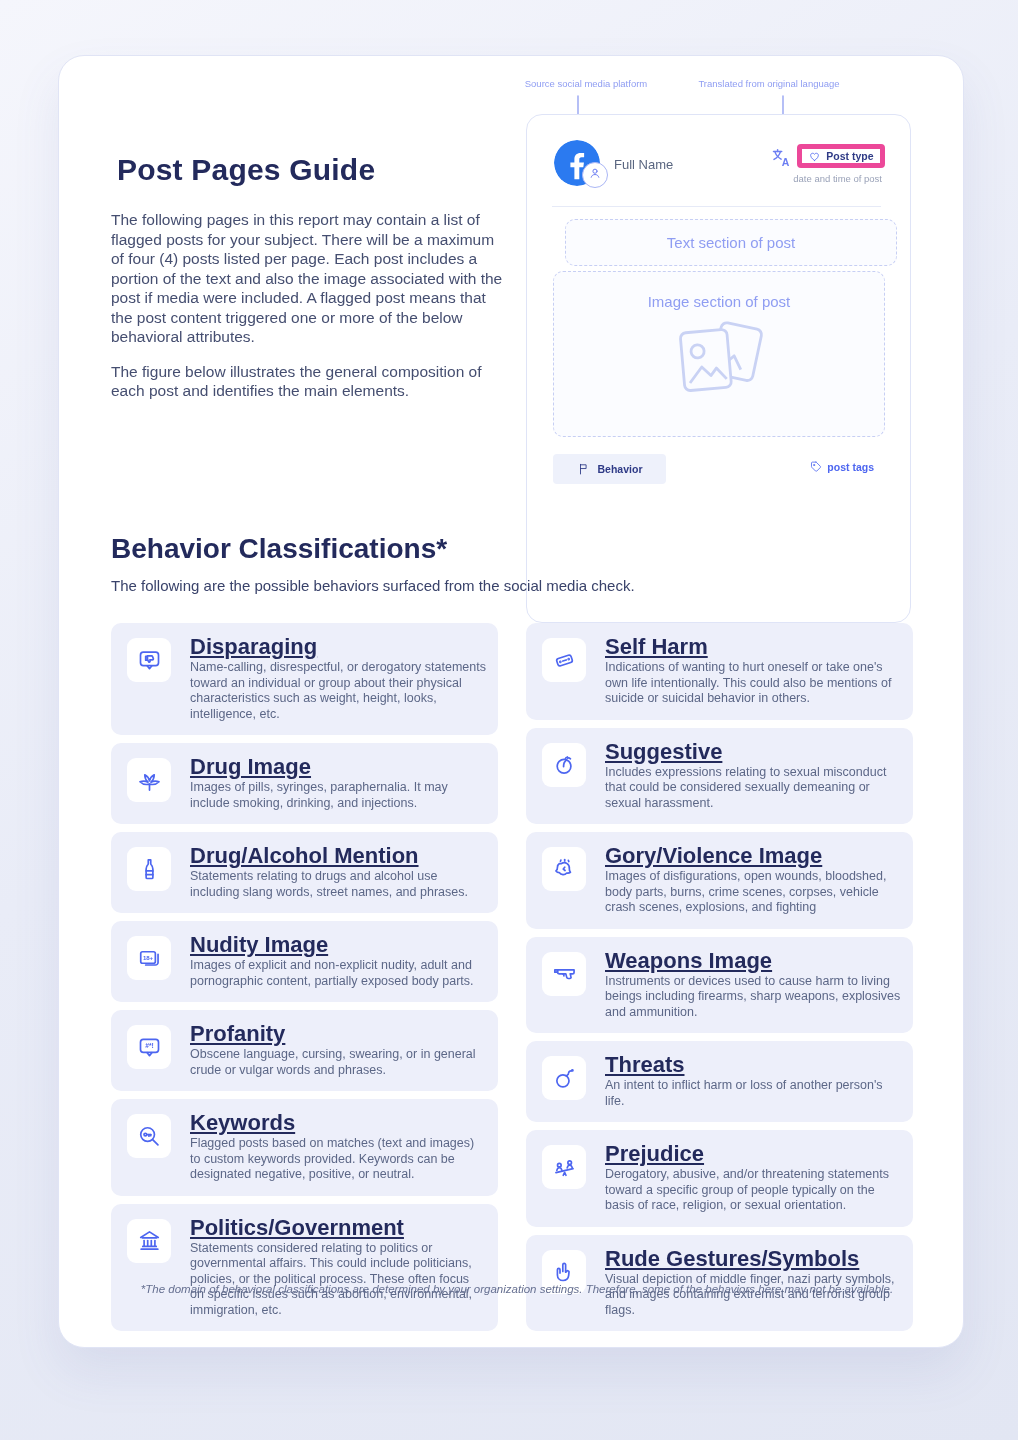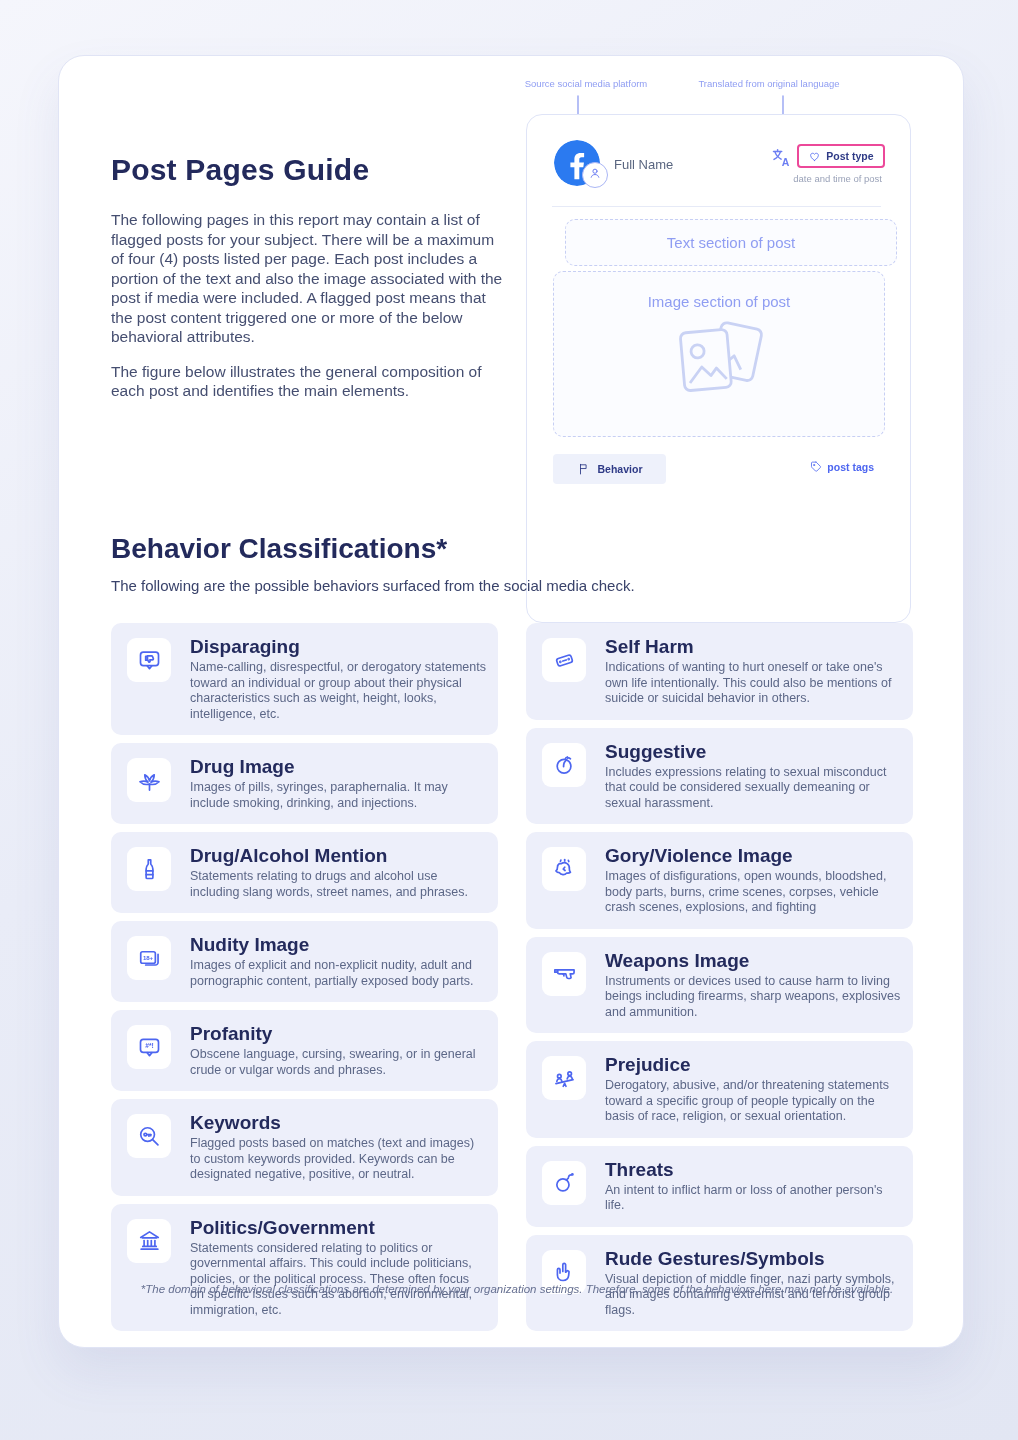--- a/index.html
+++ b/index.html
@@ -13,38 +13,38 @@
   }
   *{margin:0;padding:0;box-sizing:border-box;}
   body{font-family:"Liberation Sans",sans-serif;}
   .page{position:relative;width:1018px;height:1440px;overflow:hidden;
         background:linear-gradient(150deg,#f5f6fc 0%,#e9ecf7 45%,#e2e6f3 100%);}
   .sheet{position:absolute;left:58px;top:55px;width:906px;height:1293px;background:#fff;
          border:1px solid #e0e4f5;border-radius:26px;
          box-shadow:0 24px 48px rgba(90,100,170,.10);}
   
   .intro{position:absolute;left:52px;top:96px;width:400px;}
-  .intro h1{font-size:30px;line-height:36px;font-weight:700;color:var(--navy);letter-spacing:.2px;}
+  .intro h1{font-size:30px;line-height:36px;font-weight:700;color:var(--navy);letter-spacing:.2px;margin-left:6px;}
   .intro p{margin-top:22px;font-size:15.5px;line-height:19.5px;color:var(--body);}
   .intro p + p{margin-top:15px;}
   
   .ann{position:absolute;top:22px;font-size:9.5px;color:var(--periwinkle);white-space:nowrap;transform:translateX(-50%);}
   .ann-arrow{position:absolute;top:39px;width:10px;height:38px;transform:translateX(-50%);}
   
   .postcard{position:absolute;left:467px;top:58px;width:385px;height:509px;
             border:1px solid var(--line);border-radius:16px;background:#fff;}
   .fb-wrap{position:absolute;left:27px;top:25px;width:46px;height:46px;}
   .fb-circle{width:46px;height:46px;border-radius:50%;overflow:hidden;}
   .fb-circle svg{display:block;width:46px;height:46px;}
   .avatar{position:absolute;left:28px;top:22px;width:26px;height:26px;border-radius:50%;
           background:#fff;border:1.5px solid #aab6f5;display:flex;align-items:center;justify-content:center;}
   .avatar svg{width:16px;height:16px;color:#6c7ef2;}
   .full-name{position:absolute;left:87px;top:42px;font-size:13px;color:#5a6680;}
   .xlate{position:absolute;left:243px;top:31px;width:24px;height:24px;color:#6c7ef2;}
-  .post-type-btn{position:absolute;left:270px;top:29px;width:88px;height:24px;border:2px solid #ec4899;
+  .post-type-btn{position:absolute;left:270px;top:29px;width:88px;height:24px;border:5px solid #ec4899;
                  border-radius:4px;background:#fff;display:flex;align-items:center;justify-content:center;gap:5px;}
   .post-type-btn svg{width:13px;height:13px;color:var(--accent);}
   .post-type-btn span{font-size:10.5px;font-weight:700;color:#2e3a86;}
   .datetime{position:absolute;right:28px;top:58px;font-size:9.5px;color:#9aa2b8;}
   .pc-divider{position:absolute;left:25px;right:29px;top:91px;height:1px;background:#e6eaf7;}
   .dash-box{position:absolute;left:26px;width:332px;border:1.5px dashed #c7cff4;border-radius:10px;
             background:#fbfcff;color:var(--periwinkle);font-size:15px;}
   .text-section{top:104px;height:47px;display:flex;align-items:center;justify-content:center;margin-left:12px;}
   .image-section{top:156px;height:166px;text-align:center;padding-top:21px;}
   .image-section .photo{margin-top:8px;}
@@ -58,21 +58,21 @@
   
   .cls-heading{position:absolute;left:52px;top:477px;font-size:28px;font-weight:700;color:var(--navy);}
   .cls-sub{position:absolute;left:52px;top:521px;font-size:15px;color:#39426a;}
   .columns{position:absolute;left:52px;top:567px;width:802px;display:flex;gap:28px;}
   .col{width:387px;display:flex;flex-direction:column;gap:8px;}
   .bcard{position:relative;background:var(--cardbg);border-radius:10px;
          padding:13px 12px 13px 79px;min-height:72px;}
   .tile{position:absolute;left:16px;top:15px;width:44px;height:44px;background:#fff;border-radius:9px;
         display:flex;align-items:center;justify-content:center;color:var(--accent);}
   .tile svg{width:27px;height:27px;}
-  .bcard h3{font-size:19px;line-height:21px;font-weight:700;color:var(--navy);margin-bottom:3px;}
+  .bcard h3{font-size:22px;line-height:21px;font-weight:700;color:var(--navy);margin-bottom:3px;text-decoration:underline;}
   .bcard p{font-size:12.5px;line-height:15.5px;color:var(--desc);}
   .footnote{position:absolute;left:52px;top:1227px;width:812px;font-size:11.5px;font-style:italic;color:#656f90;text-align:center;}
 </style>
 </head>
 <body>
 
 <div class="page">
   <div class="sheet">
 
     <div class="intro">
@@ -323,50 +323,50 @@
                 </svg>
               </span>
             </div>
     <h3>Weapons Image</h3>
     <p>Instruments or devices used to cause harm to living beings including firearms, sharp weapons, explosives and ammunition.</p>
   </div>
           <div class="bcard">
     <div class="tile">
               <span style="display: flex;">
                 <svg viewBox="0 0 24 24" fill="none" stroke="currentColor" stroke-width="1.5" stroke-linecap="round" stroke-linejoin="round" width="27" height="27">
+                  <circle cx="10.6" cy="14.1" r="5.4"></circle>
+                  <path d="M13.8 9.7l1.6-1.6"></path>
+                  <path d="M15.6 7.2c.3-1.3 1.3-2 2.6-1.9"></path>
+                  <circle cx="19" cy="4.8" r=".5" fill="currentColor"></circle>
+                </svg>
+              </span>
+            </div>
+    <h3>Threats</h3>
+    <p>An intent to inflict harm or loss of another person's life.</p>
+  </div>
+          <div class="bcard">
+    <div class="tile">
+              <span style="display: flex;">
+                <svg viewBox="0 0 24 24" fill="none" stroke="currentColor" stroke-width="1.5" stroke-linecap="round" stroke-linejoin="round" width="27" height="27">
                   <circle cx="7.4" cy="9.9" r="1.6"></circle>
                   <path d="M5.2 14.6c.3-1.6 1.1-2.4 2.2-2.4 1.2 0 2 .8 2.3 2.4"></path>
                   <circle cx="16.6" cy="7.7" r="1.6"></circle>
                   <path d="M14.4 12.4c.3-1.6 1.1-2.4 2.2-2.4 1.2 0 2 .8 2.3 2.4"></path>
                   <path d="M4.4 16.6l15.2-3.6"></path>
                   <path d="M10.9 18.9l1.2-2.6 1.2 2.6"></path>
                 </svg>
               </span>
             </div>
     <h3>Prejudice</h3>
     <p>Derogatory, abusive, and/or threatening statements toward a specific group of people typically on the basis of race, religion, or sexual orientation.</p>
   </div>
           <div class="bcard">
     <div class="tile">
               <span style="display: flex;">
                 <svg viewBox="0 0 24 24" fill="none" stroke="currentColor" stroke-width="1.5" stroke-linecap="round" stroke-linejoin="round" width="27" height="27">
-                  <circle cx="10.6" cy="14.1" r="5.4"></circle>
-                  <path d="M13.8 9.7l1.6-1.6"></path>
-                  <path d="M15.6 7.2c.3-1.3 1.3-2 2.6-1.9"></path>
-                  <circle cx="19" cy="4.8" r=".5" fill="currentColor"></circle>
-                </svg>
-              </span>
-            </div>
-    <h3>Threats</h3>
-    <p>An intent to inflict harm or loss of another person's life.</p>
-  </div>
-          <div class="bcard">
-    <div class="tile">
-              <span style="display: flex;">
-                <svg viewBox="0 0 24 24" fill="none" stroke="currentColor" stroke-width="1.5" stroke-linecap="round" stroke-linejoin="round" width="27" height="27">
                   <path d="M10.5 12V6a1.25 1.25 0 0 1 2.5 0v5.6"></path>
                   <path d="M8 13.4v-3a1.15 1.15 0 0 0-2.3 0v4.6c0 2.9 2.1 5 5 5 2.7 0 4.7-1.8 5-4.5l.3-2.9a1.15 1.15 0 0 0-2.25-.45"></path>
                   <path d="M13 12.6v-1.1"></path>
                 </svg>
               </span>
             </div>
     <h3>Rude Gestures/Symbols</h3>
     <p>Visual depiction of middle finger, nazi party symbols, and images containing extremist and terrorist group flags.</p>
   </div>
         </div>

